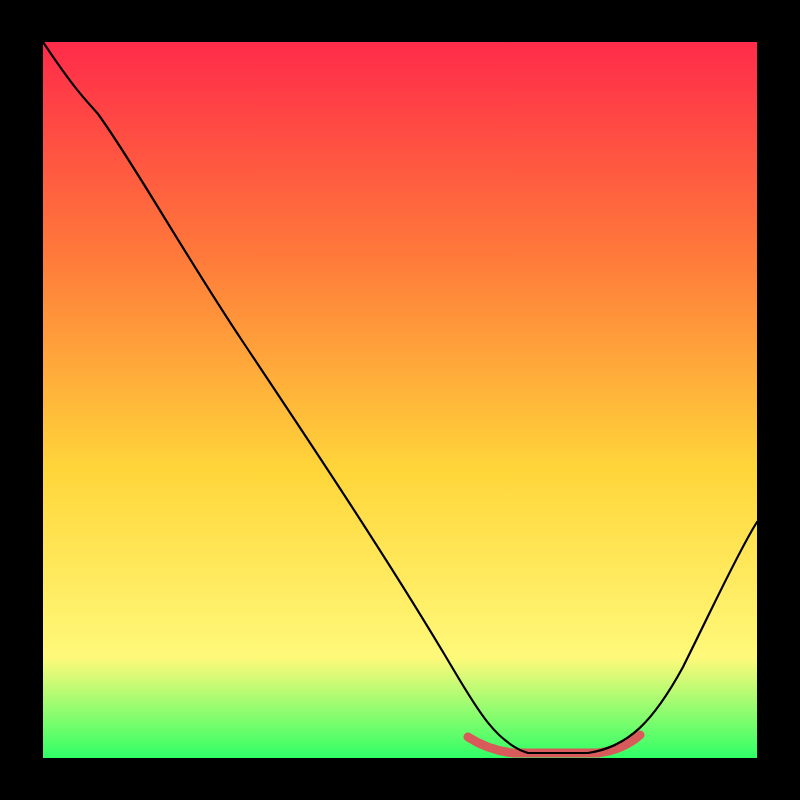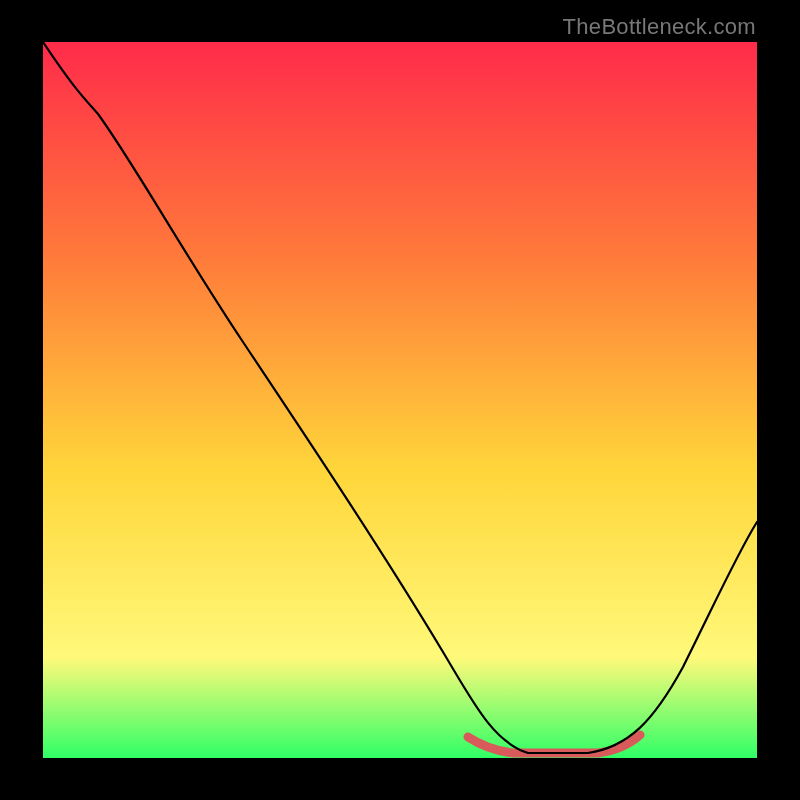--- a/index.html
+++ b/index.html
@@ -81,15 +81,14 @@
                C 30 45, 40 55, 55 72
                C 90 120, 140 210, 200 300
                C 270 405, 340 510, 400 610
                C 430 660, 450 700, 485 711
                L 545 711
                C 585 705, 610 680, 640 625
                C 670 565, 695 510, 714 480"></path>
     </svg>
   </div>
 
-  <div class="watermark">TheBottleneck.com</div>
 
 </div>
 
 </body></html>

